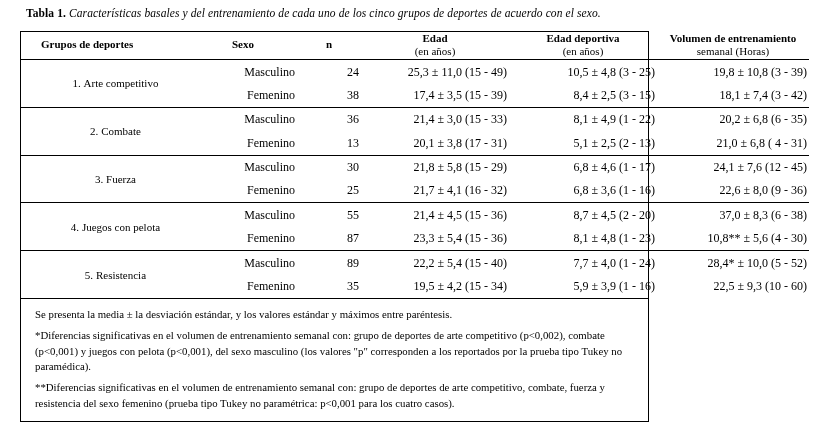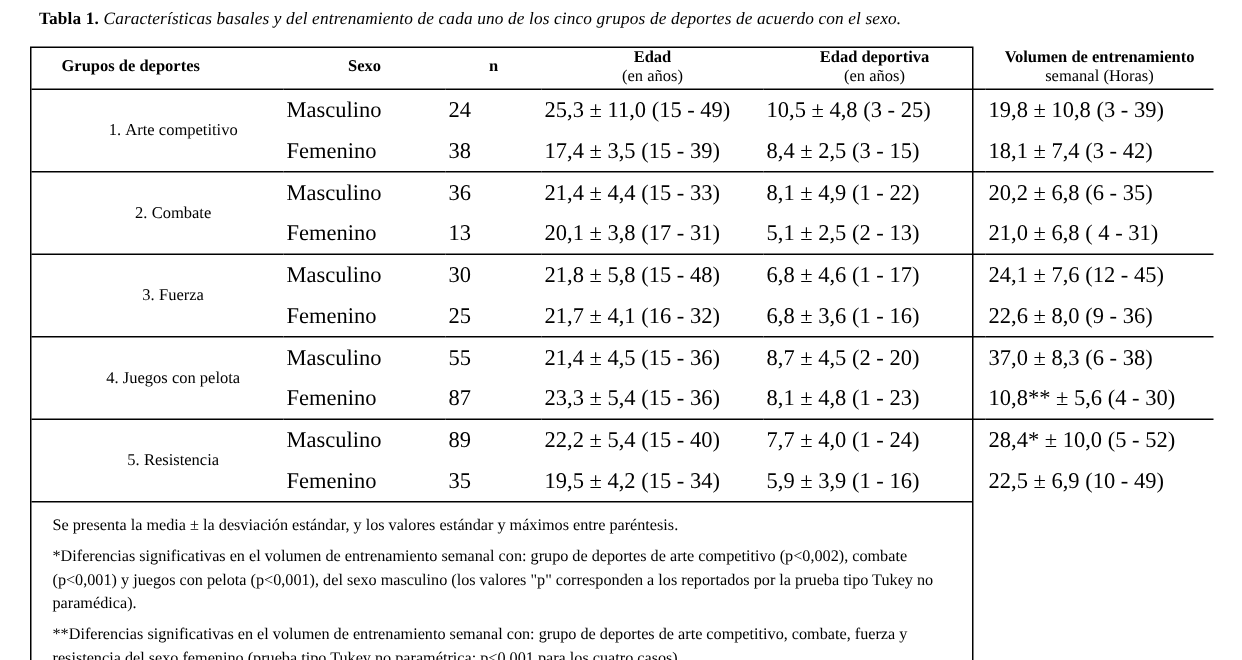--- a/index.html
+++ b/index.html
@@ -79,22 +79,22 @@
   .grp-cell {
     padding: 9px 0 9px 18px;
     text-align: center;
     font-size: 11px;
   }
   .grp-cell .idx { display: inline-block; min-width: 14px; }
   td.databox {
     padding: 0;
   }
   td.databox .line {
-    text-align: left;
-    font-size: 15px;
+    text-align: right;
+    font-size: 12px;
     padding: 4.5px 2px;
     line-height: 1.2;
     white-space: nowrap;
   }
   tr.sep-row td {
     border-top: 1px solid #000;
   }
   .footer {
     border-top: 1px solid #000;
     padding: 8px 14px 10px 14px;
@@ -189,21 +189,21 @@
           </td>
           <td class="databox">
             <div class="line">Masculino</div>
             <div class="line">Femenino</div>
           </td>
           <td class="databox">
             <div class="line">36</div>
             <div class="line">13</div>
           </td>
           <td class="databox">
-            <div class="line">21,4 ± 4,4 (15 - 33)</div>
+            <div class="line">21,4 ± 3,0 (15 - 33)</div>
             <div class="line">20,1 ± 3,8 (17 - 31)</div>
           </td>
           <td class="databox">
             <div class="line">8,1 ± 4,9 (1 - 22)</div>
             <div class="line">5,1 ± 2,5 (2 - 13)</div>
           </td>
           <td class="databox">
             <div class="line">20,2 ± 6,8 (6 - 35)</div>
             <div class="line">21,0 ± 6,8 ( 4 - 31)</div>
           </td>
@@ -217,21 +217,21 @@
           </td>
           <td class="databox">
             <div class="line">Masculino</div>
             <div class="line">Femenino</div>
           </td>
           <td class="databox">
             <div class="line">30</div>
             <div class="line">25</div>
           </td>
           <td class="databox">
-            <div class="line">21,8 ± 5,8 (15 - 48)</div>
+            <div class="line">21,8 ± 5,8 (15 - 29)</div>
             <div class="line">21,7 ± 4,1 (16 - 32)</div>
           </td>
           <td class="databox">
             <div class="line">6,8 ± 4,6 (1 - 17)</div>
             <div class="line">6,8 ± 3,6 (1 - 16)</div>
           </td>
           <td class="databox">
             <div class="line">24,1 ± 7,6 (12 - 45)</div>
             <div class="line">22,6 ± 8,0 (9 - 36)</div>
           </td>
@@ -282,21 +282,21 @@
           <td class="databox">
             <div class="line">22,2 ± 5,4 (15 - 40)</div>
             <div class="line">19,5 ± 4,2 (15 - 34)</div>
           </td>
           <td class="databox">
             <div class="line">7,7 ± 4,0 (1 - 24)</div>
             <div class="line">5,9 ± 3,9 (1 - 16)</div>
           </td>
           <td class="databox">
             <div class="line">28,4* ± 10,0 (5 - 52)</div>
-            <div class="line">22,5 ± 6,9 (10 - 49)</div>
+            <div class="line">22,5 ± 9,3 (10 - 60)</div>
           </td>
         </tr>
 
       </tbody>
     </table>
 
     <div class="footer">
       <p>Se presenta la media ± la desviación estándar, y los valores estándar y máximos entre paréntesis.</p>
       <p>*Diferencias significativas en el volumen de entrenamiento semanal con: grupo de deportes de arte competitivo (p&lt;0,002),  combate (p&lt;0,001) y juegos con pelota (p&lt;0,001), del sexo masculino (los valores "p" corresponden a los reportados por la prueba tipo Tukey no paramédica).</p>
       <p>**Diferencias significativas en el volumen de entrenamiento semanal con: grupo de deportes de arte competitivo, combate, fuerza y resistencia del sexo femenino (prueba tipo Tukey no paramétrica: p&lt;0,001 para los cuatro casos).</p>

